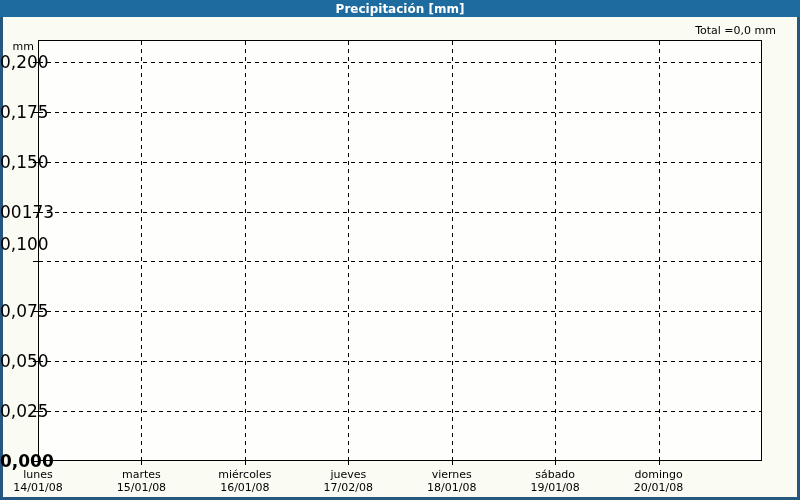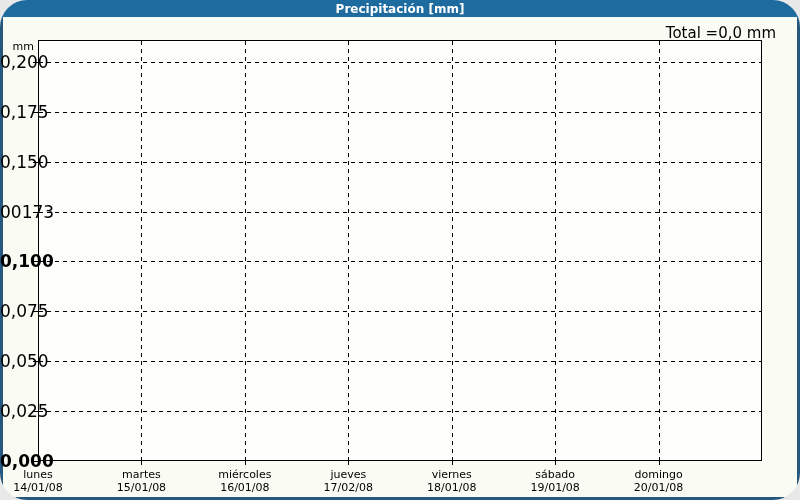--- a/index.html
+++ b/index.html
@@ -11,21 +11,21 @@
   .titlebar{
     position:absolute;left:0;top:0;width:800px;height:17px;
     display:flex;align-items:center;justify-content:center;
   }
   .titlebar span{
     color:#ffffff;font-size:12px;font-weight:bold;letter-spacing:0px;
   }
   .edge{position:absolute;}
   .total-label{
     position:absolute;top:24px;right:24px;
-    font-size:15px;color:#000000;white-space:nowrap;
+    font-size:11px;color:#000000;white-space:nowrap;
   }
   .y-unit{
     position:absolute;left:0;top:40px;width:34px;
     text-align:right;font-size:11px;color:#000000;
   }
   .plot{
     position:absolute;left:38px;top:40px;width:724px;height:421px;
     border:1px solid #000000;background:#fefefd;box-sizing:border-box;
   }
   .hgrid{
@@ -43,21 +43,21 @@
     font-size:17px;color:#000000;line-height:13px;
   }
   .xlab{
     position:absolute;width:110px;text-align:center;
     font-size:11px;color:#000000;line-height:13px;white-space:nowrap;
   }
 </style>
 </head>
 <body>
 
-<div id="frame" style="background: rgb(250, 252, 243); border-radius: 27px;">
+<div id="frame" style="background: rgb(250, 252, 243);">
 
   <div class="titlebar" style="background: rgb(30, 107, 159);">
     <span>Precipitación [mm]</span>
   </div>
 
   <div class="edge" id="edge-left" style="background: rgb(38, 88, 127); left: 0px; top: 17px; width: 3px; height: 483px;"></div>
   <div class="edge" id="edge-right" style="background: rgb(38, 88, 127); left: 797px; top: 17px; width: 3px; height: 483px;"></div>
   <div class="edge" id="edge-bottom" style="background: rgb(38, 88, 127); left: 0px; top: 497px; width: 800px; height: 3px;"></div>
 
   <div class="total-label">Total =0,0 mm</div>
@@ -95,21 +95,21 @@
       <div class="vgrid" style="left: 555px; top: 41px; height: 419px;"></div>
       <div class="xtick" style="left: 555px; top: 461px;"></div>
       <div class="vgrid" style="left: 659px; top: 41px; height: 419px;"></div>
       <div class="xtick" style="left: 659px; top: 461px;"></div>
     </div>
   <div id="ylabel-layer">
       <div class="ylab" style="top: 455px; font-weight: bold;">0,000</div>
       <div class="ylab" style="top: 405px;">0,025</div>
       <div class="ylab" style="top: 355px;">0,050</div>
       <div class="ylab" style="top: 305px;">0,075</div>
-      <div class="ylab" style="top: 255px; font-weight: bold;">0,100</div>
+      <div class="ylab" style="top: 238px;">0,100</div>
       <div class="ylab" style="top: 206px;">00173</div>
       <div class="ylab" style="top: 156px;">0,150</div>
       <div class="ylab" style="top: 106px;">0,175</div>
       <div class="ylab" style="top: 56px;">0,200</div>
     </div>
   <div id="xlabel-layer">
       <div class="xlab" style="left: -17px; top: 468px;">
         <div>lunes</div>
         <div>14/01/08</div>
       </div>

